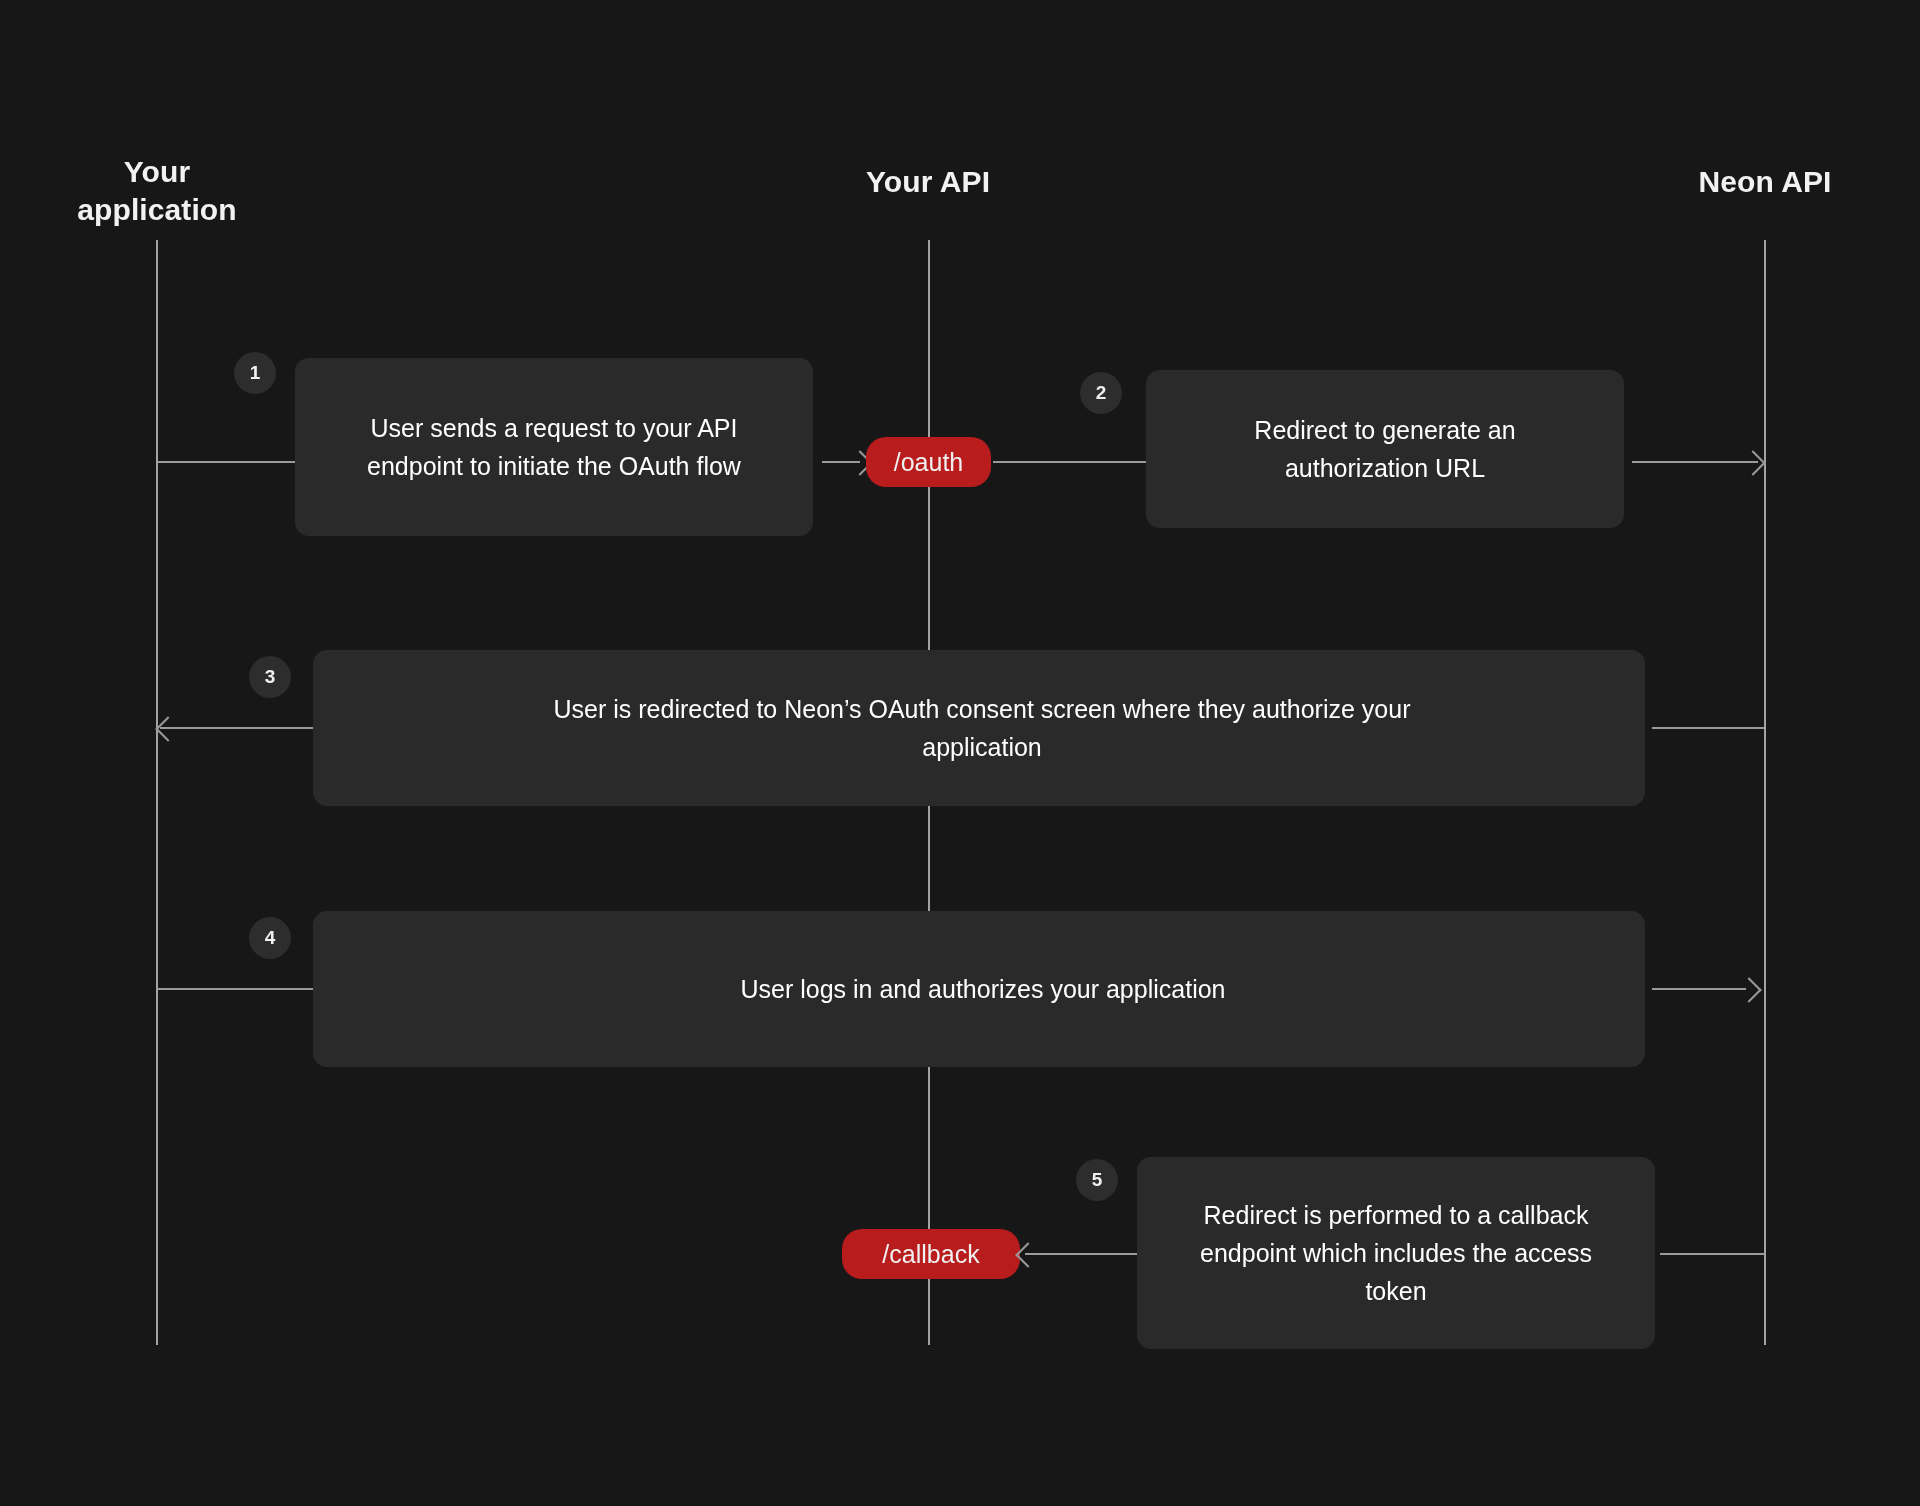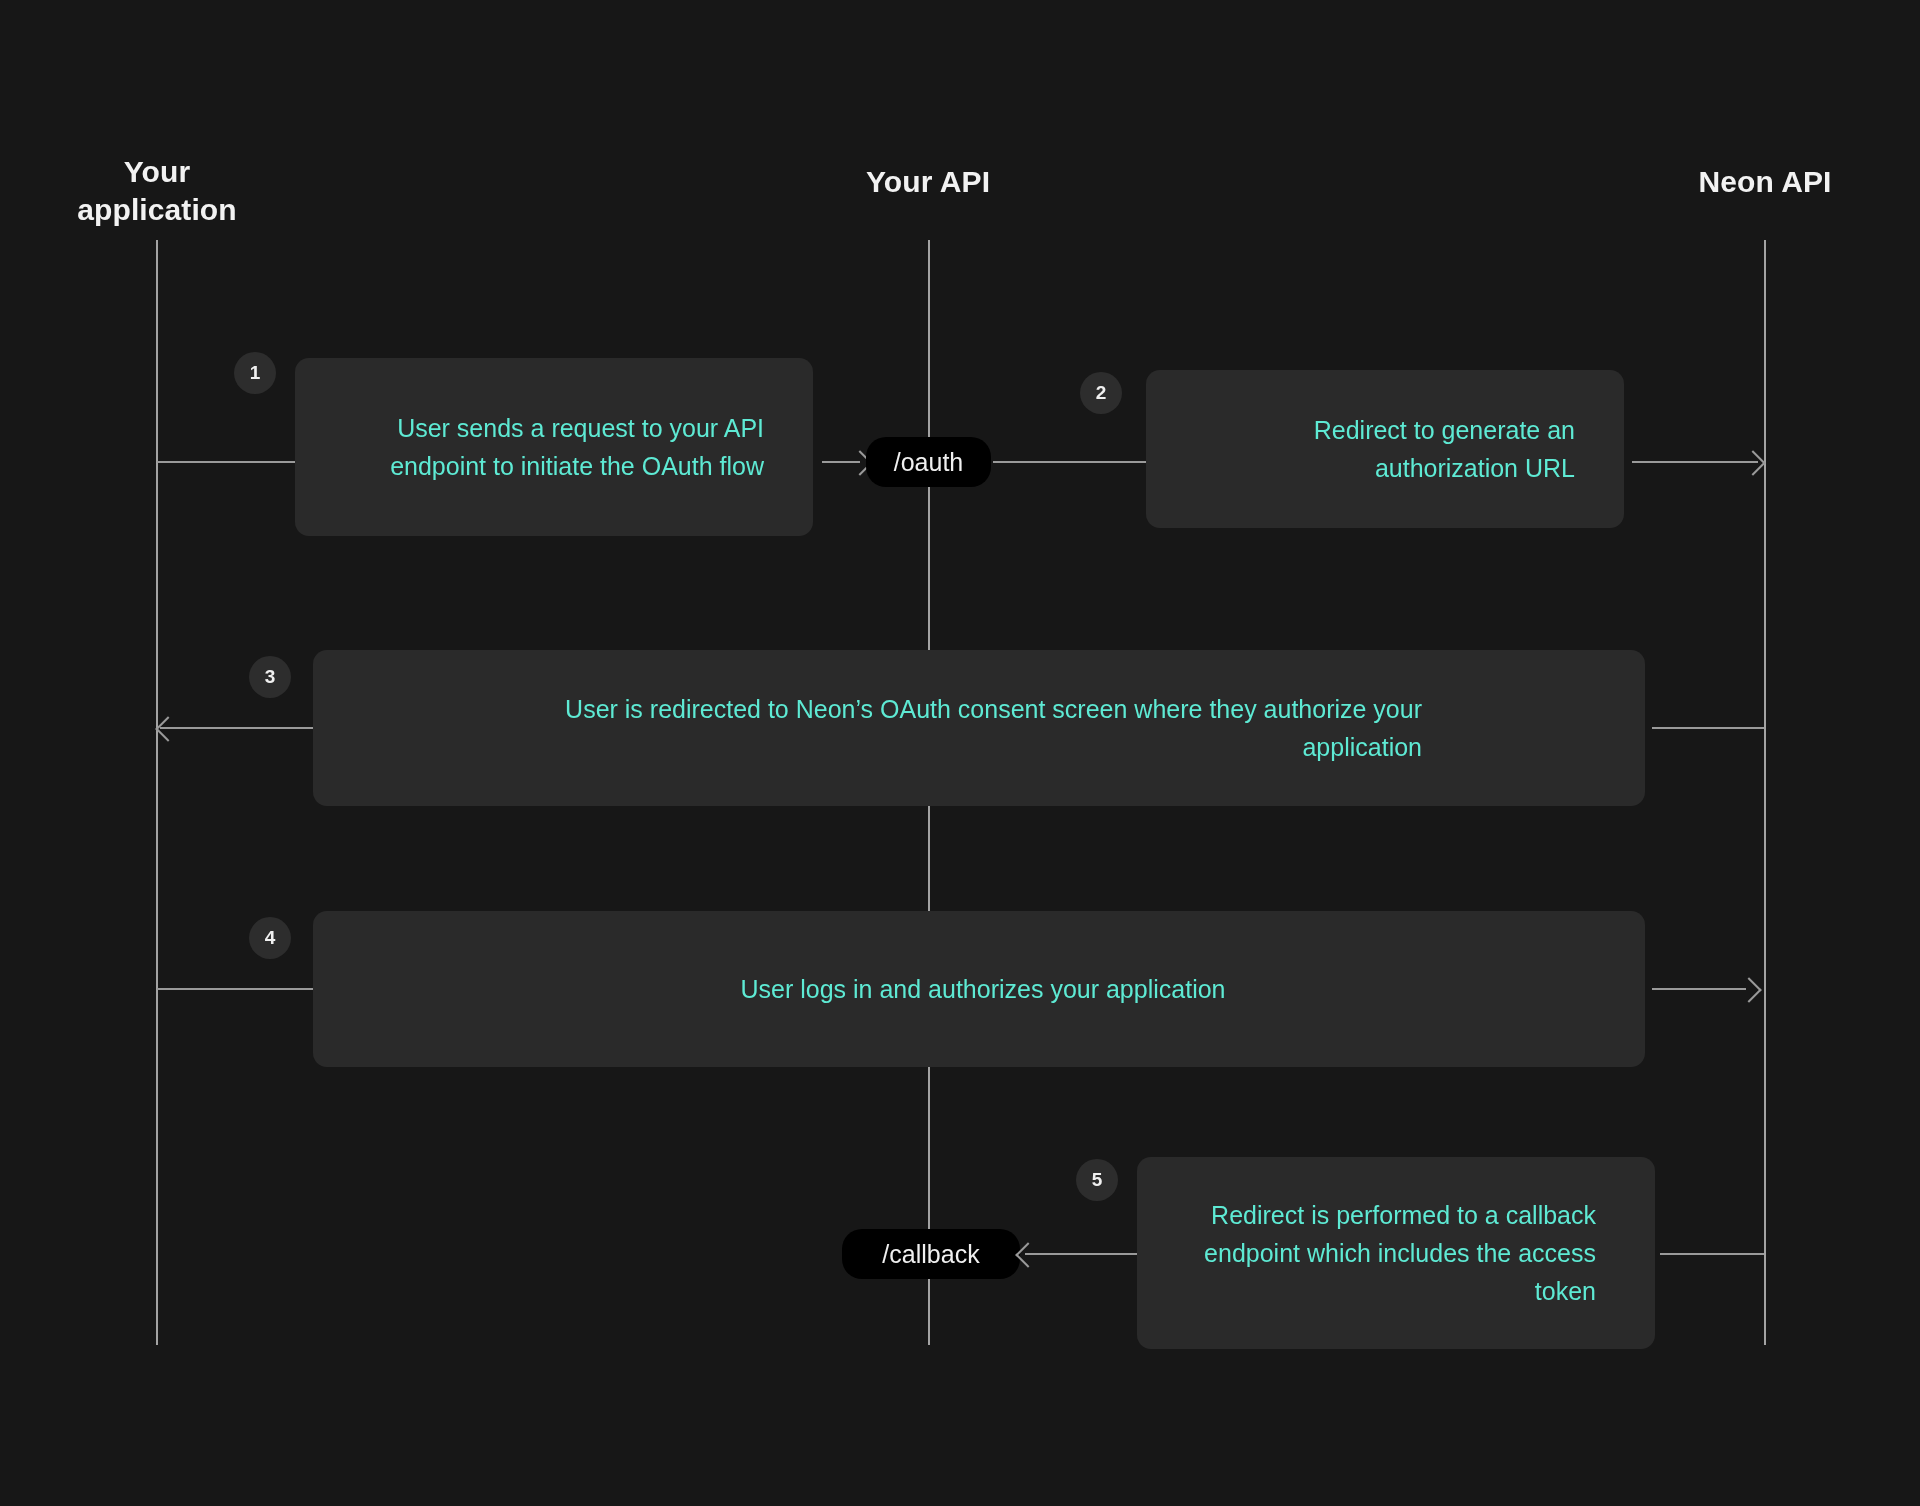--- a/index.html
+++ b/index.html
@@ -61,22 +61,22 @@
     border-radius: 14px;
     display: flex;
     align-items: center;
     justify-content: center;
     box-sizing: border-box;
     padding: 14px 26px;
   }
   .step-text {
     font-size: 25px;
     line-height: 1.52;
-    color: #5eead4;
-    text-align: right;
+    color: #ffffff;
+    text-align: center;
     font-weight: 400;
   }
 
   
   .badge {
     position: absolute;
     width: 42px;
     height: 42px;
     border-radius: 50%;
     background: #2d2d2d;
@@ -84,21 +84,21 @@
     align-items: center;
     justify-content: center;
     font-size: 19px;
     font-weight: 700;
     color: #f0f0f0;
   }
 
   
   .pill {
     position: absolute;
-    background: #000000;
+    background: #b91c1c;
     border-radius: 20px;
     display: flex;
     align-items: center;
     justify-content: center;
     padding: 8px 18px;
     font-size: 25px;
     color: #f0f0f0;
     box-sizing: border-box;
     white-space: nowrap;
   }

